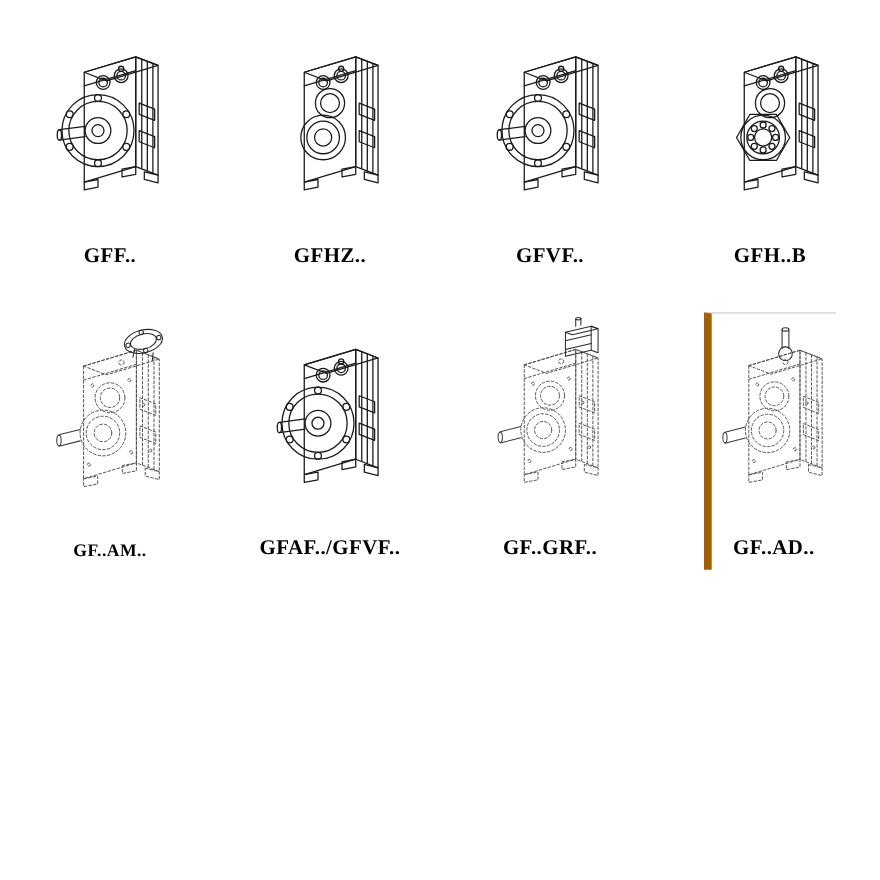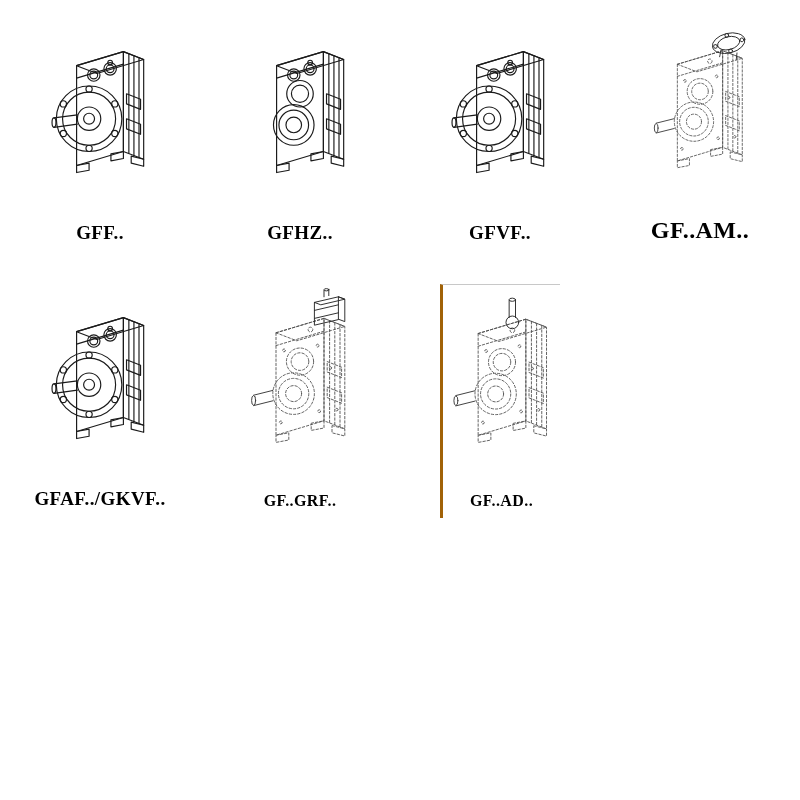--- a/index.html
+++ b/index.html
@@ -10,36 +10,36 @@
   .grid{
     display:grid;
     grid-template-columns:repeat(4,200px);
     grid-template-rows:repeat(3,266px);
     width:800px;height:798px;padding-top:2px;box-sizing:border-box;
   }
   .cell{
     display:flex;flex-direction:column;align-items:center;justify-content:flex-end;
     box-sizing:border-box;padding:4px 0 8px;gap:42px;
   }
-  .cell.boxed{border-left:3px solid #a16207;border-top:1px solid #c8c8c8}
+  .cell.boxed{border-left:7px solid #a16207;border-top:1px solid #c8c8c8}
   .drawing{
     width:176px;height:206px;display:block;
     fill:none;stroke:#1b1b1b;stroke-width:1.5;
     stroke-linejoin:round;stroke-linecap:round;
   }
   .drawing.dashed{
     width:190px;height:212px;
     stroke:#4d4d4d;stroke-width:1.1;stroke-dasharray:3 2.4;
   }
   .cap{
     font-weight:700;font-size:19px;letter-spacing:.4px;color:#000;
     margin-top:2px;white-space:nowrap;text-align:center;
   }
-  .cap.lg{font-size:24px}
-  .cap.xl{font-size:16px}
+  .cap.lg{font-size:16px}
+  .cap.xl{font-size:19px}
   .defs{position:absolute;width:0;height:0;overflow:hidden}
 </style>
 </head>
 <body>
 
 <svg class="defs" aria-hidden="true">
   <defs>
     <g id="p-housing">
       <path d="M36 56 L96 38 L96 166 L36 184 Z"></path>
       <path d="M36 56 L96 38 L122 48 L62 66 Z"></path>
@@ -175,40 +175,49 @@
   <figure class="cell">
     <svg class="drawing" viewBox="0 0 132 200">
       <use href="#p-housing"></use>
         <use href="#p-topcircles"></use>
         <use href="#p-flange"></use>
     </svg>
     <figcaption class="cap">GFVF..</figcaption>
   </figure>
 
 
+  <figure class="cell">
+    <svg class="drawing" viewBox="0 0 132 200">
+      <use href="#p-housing"></use>
+        <use href="#p-topcircles"></use>
+        <use href="#p-bores"></use>
+        <use href="#p-bearing"></use>
+    </svg>
+    <figcaption class="cap">GFH..B</figcaption>
+  </figure>
 
   <figure class="cell">
     <svg class="drawing dashed" viewBox="0 0 132 200">
       <use href="#p-housing"></use>
         <use href="#p-bores"></use>
         <use href="#p-dots"></use>
         <use href="#p-outshaft"></use>
         <use href="#p-amflange"></use>
     </svg>
     <figcaption class="cap lg">GF..AM..</figcaption>
   </figure>
 
 
   <figure class="cell">
     <svg class="drawing" viewBox="0 0 132 200">
       <use href="#p-housing"></use>
         <use href="#p-topcircles"></use>
         <use href="#p-flange"></use>
     </svg>
-    <figcaption class="cap">GFAF../GKVF..</figcaption>
+    <figcaption class="cap">GFAF../GFVF..</figcaption>
   </figure>
 
 
   <figure class="cell">
     <svg class="drawing dashed" viewBox="0 0 132 200">
       <use href="#p-housing"></use>
         <use href="#p-bores"></use>
         <use href="#p-dots"></use>
         <use href="#p-outshaft"></use>
         <use href="#p-adapter"></use>

